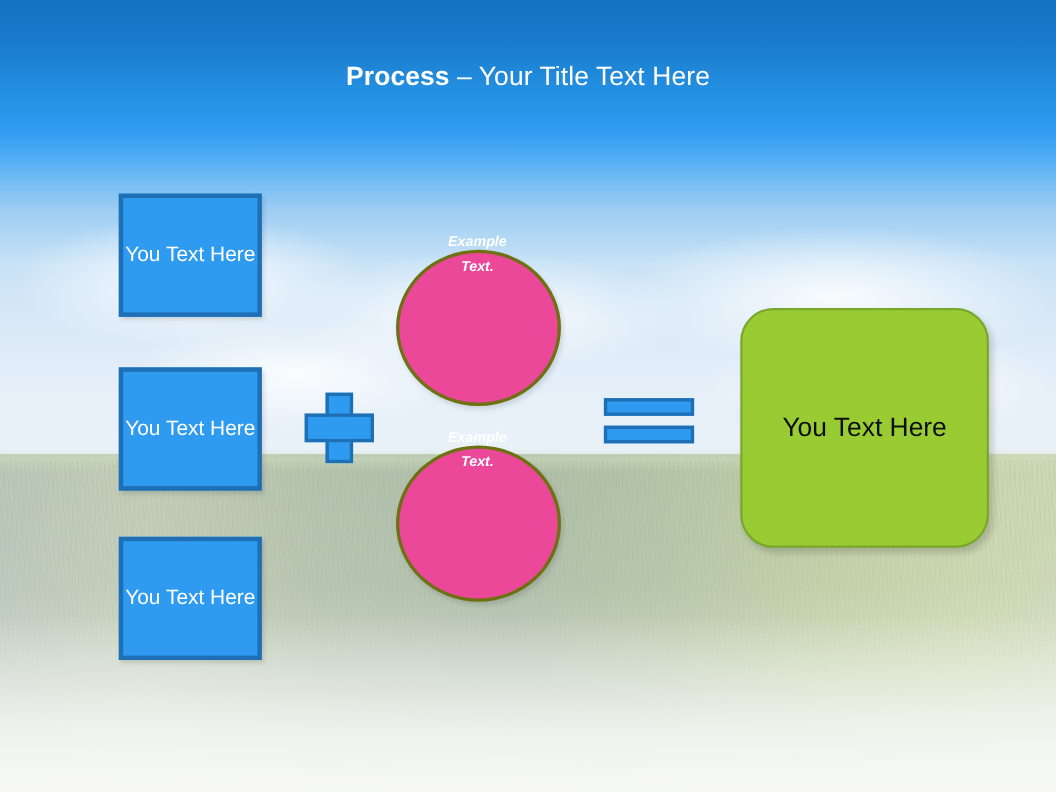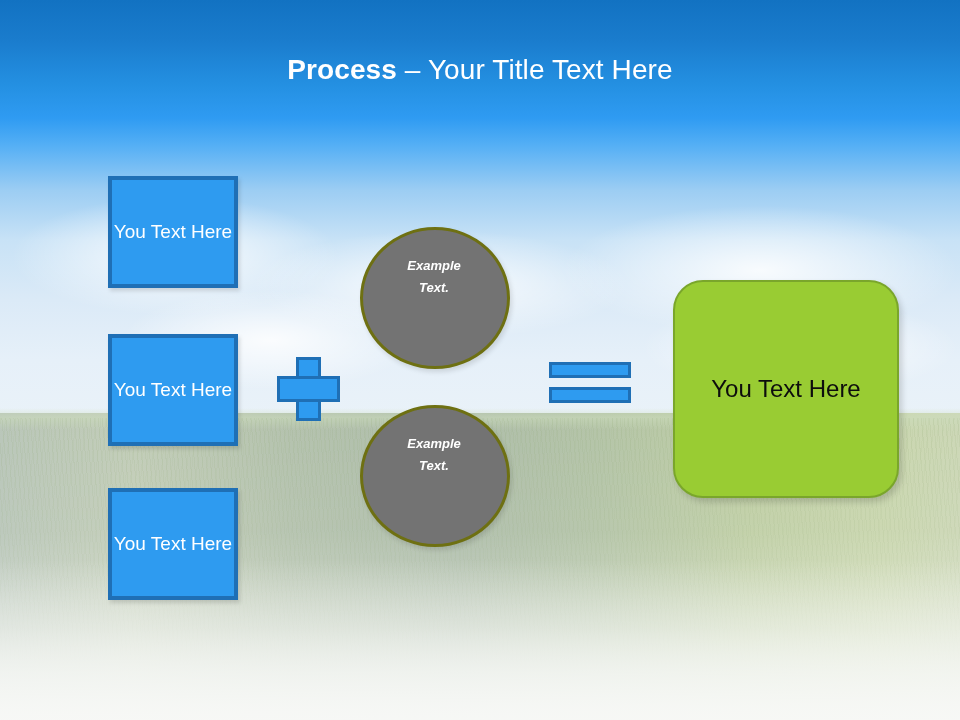--- a/index.html
+++ b/index.html
@@ -99,21 +99,21 @@
     background: linear-gradient(to bottom, rgba(240,243,240,0.0) 0%, rgba(244,246,243,0.75) 70%, rgba(247,248,246,0.9) 100%);
   }
 
   
   .slide-title {
     position: absolute;
     left: 0; top: 50px;
     width: 960px;
     text-align: center;
     color: #ffffff;
-    font-size: 28px;
+    font-size: 24px;
     line-height: 40px;
     letter-spacing: 0.1px;
     white-space: nowrap;
   }
   .slide-title .t-strong { font-weight: bold; }
   .slide-title .t-light  { font-weight: normal; }
 
   
   .blue-box {
     position: absolute;
@@ -178,30 +178,29 @@
   .equals-sign .eq-top    { top: 0px; }
   .equals-sign .eq-bottom { top: 25px; }
 
   
   .circle {
     position: absolute;
     width: 150px;
     height: 142px;
     box-sizing: border-box;
     border-radius: 50%;
-    background: #737373;
+    background: #ec4899;
     border: 3px solid #6e7012;
     color: #ffffff;
     font-size: 13px;
     font-weight: bold;
     font-style: italic;
     line-height: 22px;
     text-align: center;
     display: flex;
-    align-items: center;
     justify-content: center;
     box-shadow: 2px 3px 5px rgba(0,0,0,0.12);
   }
   .circle .circle-label {
     display: block;
     transform: translate(-1px, -21px);
   }
   .circle.c-top    { left: 360px; top: 227px; }
   .circle.c-bottom { left: 360px; top: 405px; }
 

